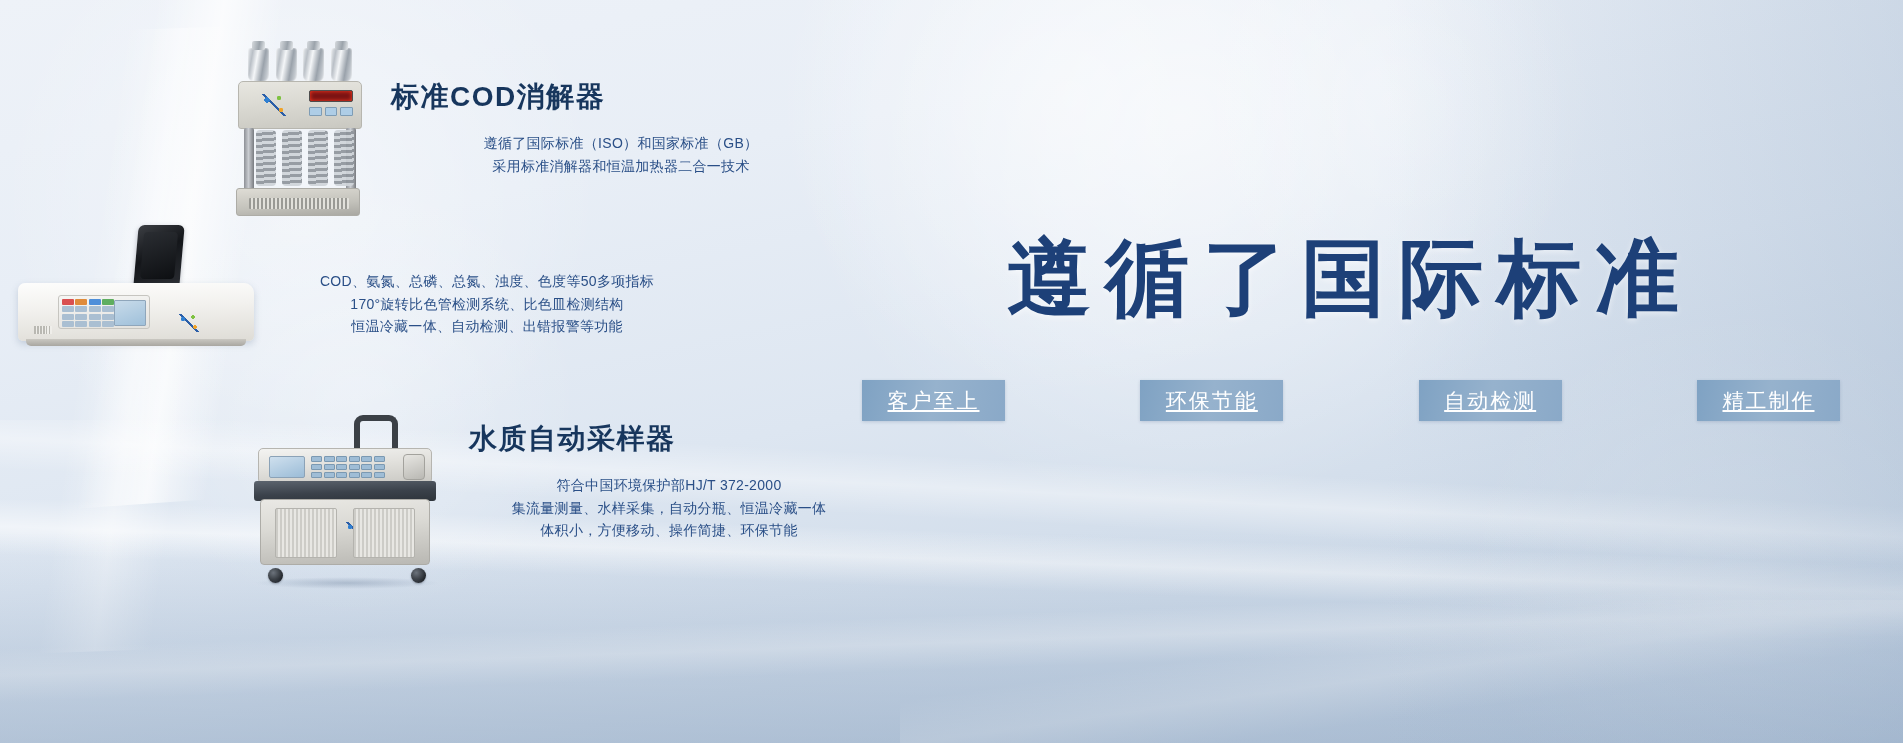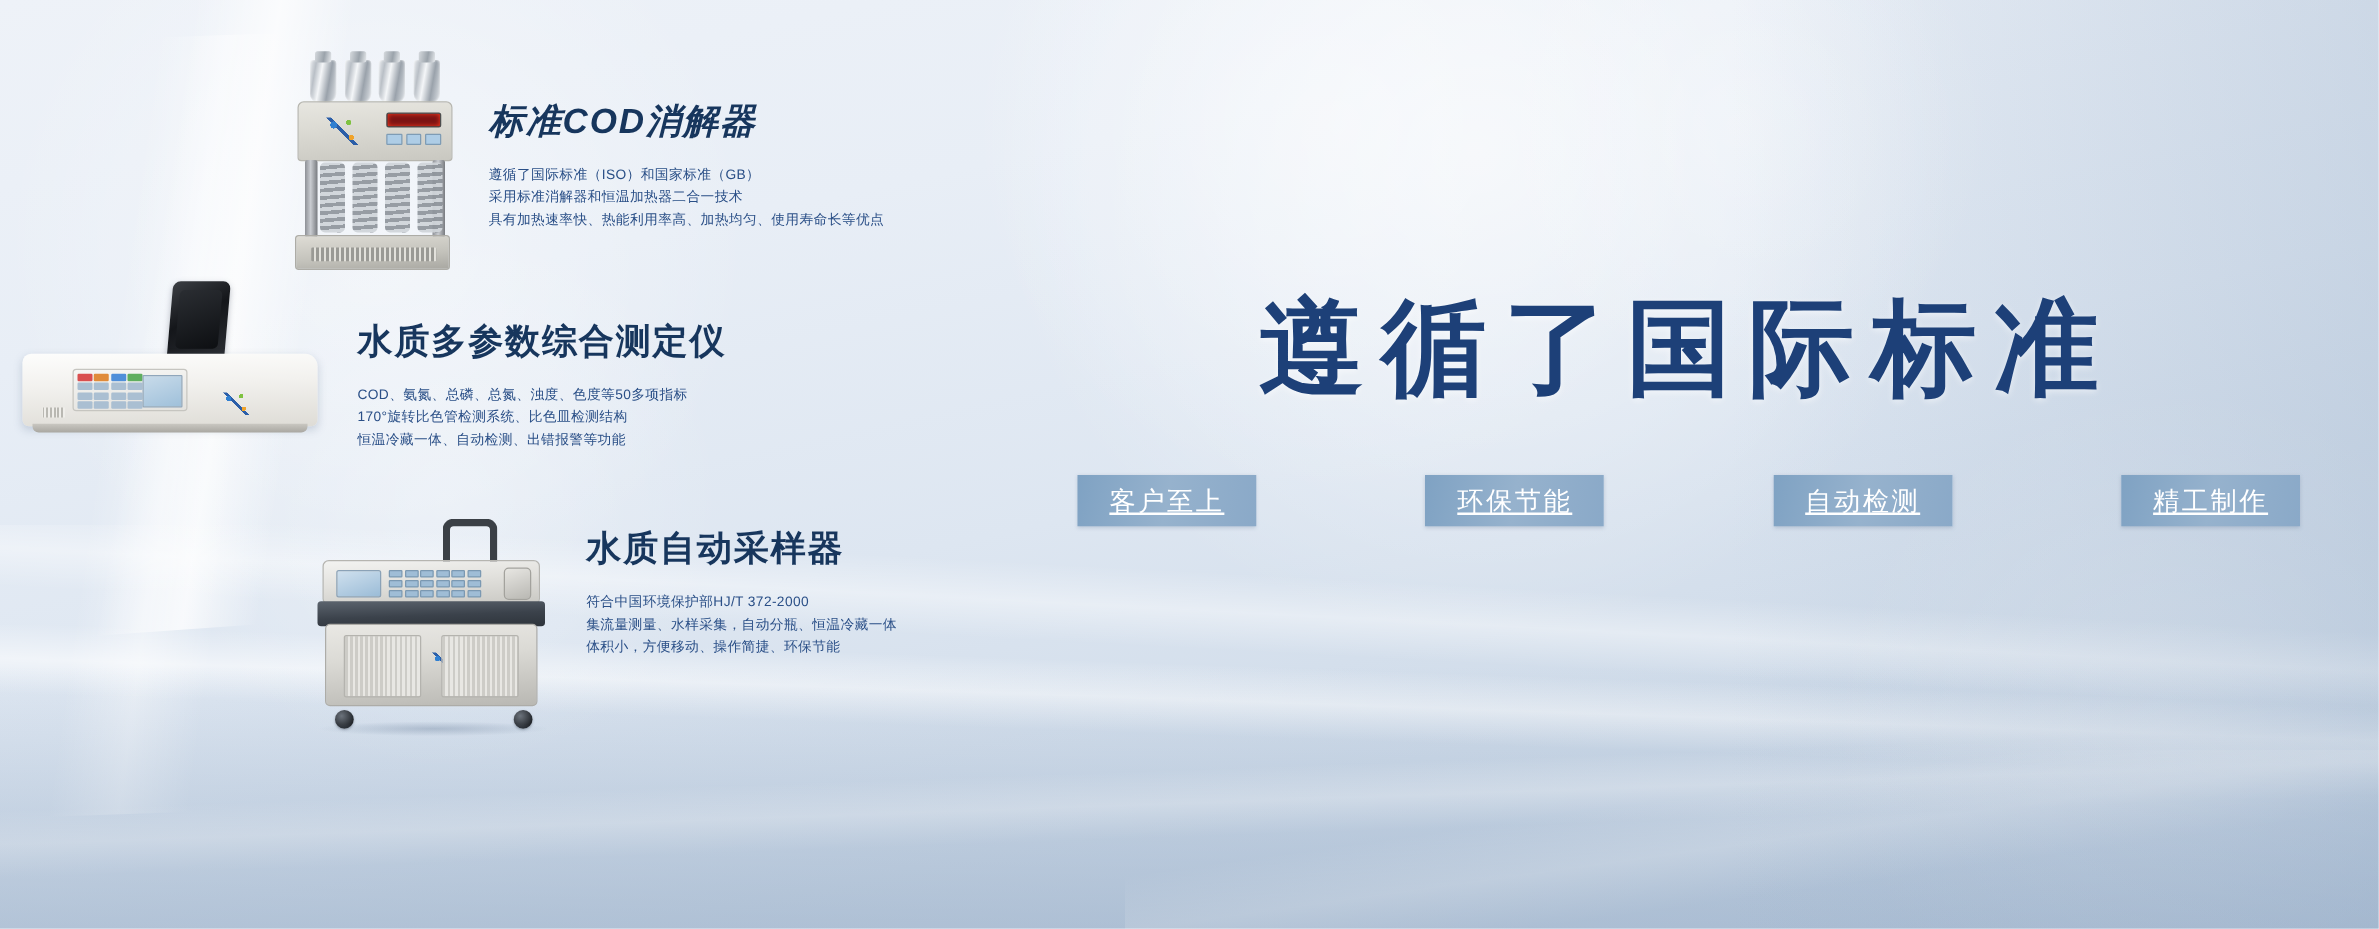--- a/index.html
+++ b/index.html
@@ -52,27 +52,27 @@
   .darkright { position:absolute; right:0; top:0; width:520px; height:743px;
     background:linear-gradient(270deg, rgba(150,172,198,.30), rgba(150,172,198,0)); }
 
   
   .prod { position:absolute; }
   .prod-title {
     font-size:28px; font-weight:bold; color:#17365d;
     letter-spacing:1.5px; white-space:nowrap;
   }
   .prod-desc {
-    margin-top:16px; color:#2a4f87; font-size:11px;
-    line-height:1.62; white-space:nowrap; text-align:left;
+    margin-top:16px; color:#2a4f87; font-size:14px;
+    line-height:1.62; white-space:nowrap; text-align:center;
   }
   .prod-desc div { letter-spacing:.3px; }
 
   #p1 { left:391px; top:78px; }
-  #p1 .prod-title { margin-left:0;font-style:italic; }
+  #p1 .prod-title { margin-left:0; }
   #p1 .prod-desc { width:460px; }
   #p2 { left:286px; top:254px; }
   #p2 .prod-desc { width:402px; }
   #p3 { left:469px; top:420px; }
   #p3 .prod-desc { width:400px; }
 
   
   .dev { position:absolute; }
 
   
@@ -260,21 +260,20 @@
     <div class="cod-base">
       <div class="cod-vent"></div>
     </div>
   </div>
 
   <div class="prod" id="p1">
     <div class="prod-title">标准COD消解器</div>
     <div class="prod-desc">
       <div>遵循了国际标准（ISO）和国家标准（GB）</div>
       <div>采用标准消解器和恒温加热器二合一技术</div>
-      <div>具有加热速率快、热能利用率高、加热均匀、使用寿命长等优点</div>
     </div>
   </div>
 
   <div class="dev" id="dev2">
     <div class="an-lid"></div>
     <div class="an-body">
       <div class="an-panel">
         <div class="an-keys">
           <i style="background:#d94f4f"></i>
             <i style="background:#e08b3a"></i>
@@ -295,21 +294,20 @@
         </div>
         <div class="an-lcd"></div>
       </div>
       <div class="an-logo"></div>
       <div class="an-vent"></div>
       <div class="an-foot"></div>
     </div>
   </div>
 
   <div class="prod" id="p2">
-    <div class="prod-title">水质多参数综合测定仪</div>
     <div class="prod-desc">
       <div>COD、氨氮、总磷、总氮、浊度、色度等50多项指标</div>
       <div>170°旋转比色管检测系统、比色皿检测结构</div>
       <div>恒温冷藏一体、自动检测、出错报警等功能</div>
     </div>
   </div>
 
   <div class="dev" id="dev3">
     <div class="sp-handle"></div>
     <div class="sp-top">

